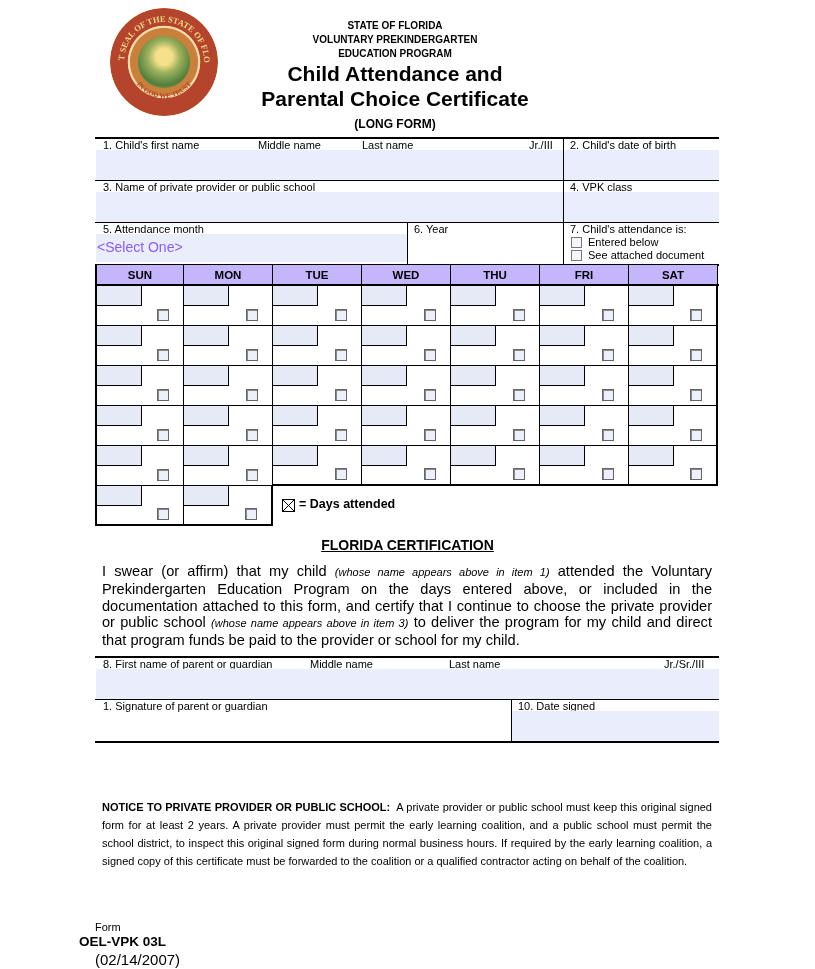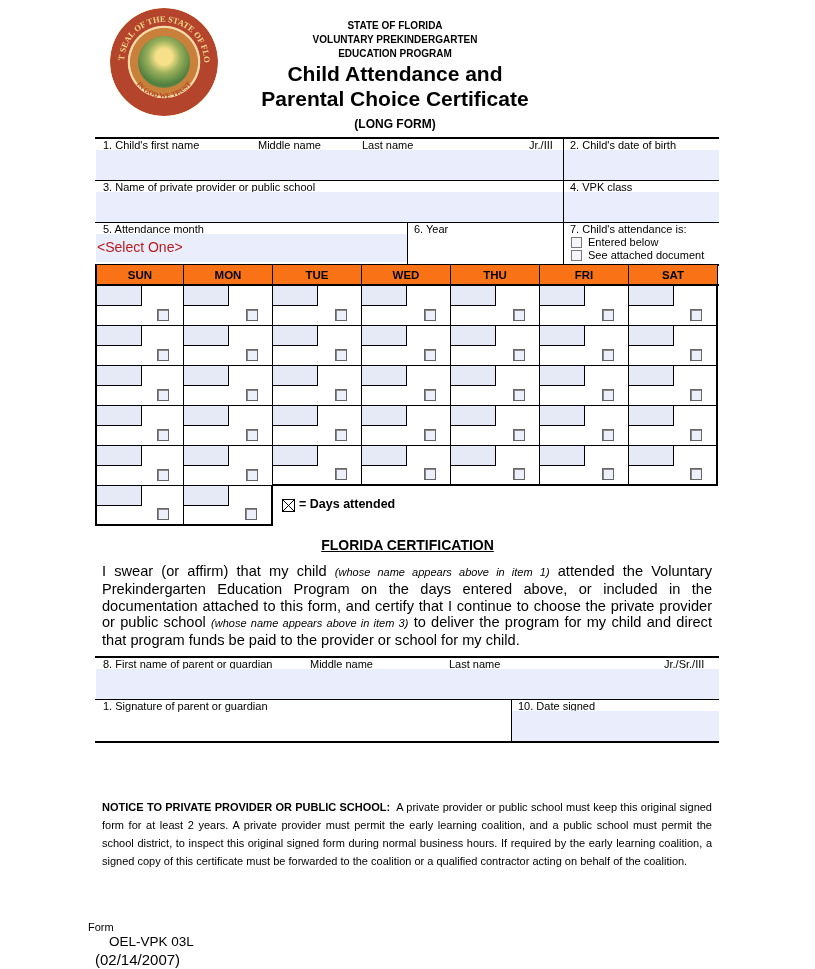--- a/index.html
+++ b/index.html
@@ -12,21 +12,21 @@
   .hdr1 { top: 19px; font-size: 10px; line-height: 14px; }
   .hdr2 { top: 61px; font-size: 21px; line-height: 25px; }
   .hdr3 { top: 111px; font-size: 12px; margin-top: 6px; }
   .rule { background: #000; }
   .lbl { font-size: 11px; white-space: nowrap; }
   .fill { background: #eaeefc; }
   .vline { background: #000; width: 1px; }
   .cb { width: 12px; height: 12px; border: 1px solid #666; background: #edf0fb; box-shadow: inset 1px 1px 0 #888; }
   .cb2 { width: 11px; height: 11px; border: 1px solid #777; background: #f4f6fc; }
   .grid { left: 95px; top: 264px; width: 625px; }
-  .dayhdr { position:absolute; top:0; height:21px; border-right:1px solid #000; background:#f97316; font-size:11.5px; font-weight:bold; text-align:center; line-height:20px; }
+  .dayhdr { position:absolute; top:0; height:21px; border-right:1px solid #000; background:#c4b5fd; font-size:11.5px; font-weight:bold; text-align:center; line-height:20px; }
   .cell { position:absolute; width:89px; height:40px; border-right:1px solid #000; border-bottom:1px solid #000; }
   .cell .date { position:absolute; left:0; top:0; width:45px; height:20px; background:#e6e9f6; border-right:1px solid #000; border-bottom:1px solid #000; }
   .cell .cb { position:absolute; right:14px; bottom:4px; }
   .para { left: 102px; width: 610px; font-size: 14.6px; line-height: 16.8px; text-align: justify; }
   .para i { font-size: 11px; }
   .notice { left: 102px; width: 610px; font-size: 11px; line-height: 18px; text-align: justify; top: 798px; }
 </style>
 </head>
 <body>
 
@@ -65,21 +65,21 @@
 
 <div class="abs rule" style="left:95px;top:180px;width:624px;height:1px"></div>
 <div class="abs lbl" style="left:103px;top:181px">3. Name of private provider or public school</div>
 <div class="abs fill" style="left:96px;top:192px;width:467px;height:30px"></div>
 <div class="abs vline" style="left:563px;top:181px;height:41px"></div>
 <div class="abs lbl" style="left:570px;top:181px">4. VPK class</div>
 <div class="abs fill" style="left:564px;top:192px;width:155px;height:30px"></div>
 
 <div class="abs rule" style="left:95px;top:222px;width:624px;height:1px"></div>
 <div class="abs lbl" style="left:103px;top:223px">5. Attendance month</div>
-<div class="abs fill" style="left:96px;top:234px;width:311px;height:28px;font-size:14px;color:#b91c1c;padding:5px 0 0 1px">&lt;Select One&gt;</div>
+<div class="abs fill" style="left:96px;top:234px;width:311px;height:28px;font-size:14px;color:#8b5cf6;padding:5px 0 0 1px">&lt;Select One&gt;</div>
 <div class="abs vline" style="left:407px;top:223px;height:41px"></div>
 <div class="abs lbl" style="left:414px;top:223px">6. Year</div>
 <div class="abs" style="left:408px;top:234px;width:155px;height:28px"></div>
 <div class="abs vline" style="left:563px;top:223px;height:41px"></div>
 <div class="abs lbl" style="left:570px;top:223px">7. Child's attendance is:</div>
 <div class="abs cb2" style="left:571px;top:237px"></div>
 <div class="abs lbl" style="left:588px;top:236px">Entered below</div>
 <div class="abs cb2" style="left:571px;top:250px"></div>
 <div class="abs lbl" style="left:588px;top:249px">See attached document</div>
 
@@ -264,15 +264,15 @@
 <div class="abs rule" style="left:95px;top:699px;width:624px;height:1px"></div>
 <div class="abs lbl" style="left:103px;top:700px">1. Signature of parent or guardian</div>
 <div class="abs" style="left:96px;top:711px;width:415px;height:30px"></div>
 <div class="abs vline" style="left:511px;top:700px;height:41px"></div>
 <div class="abs lbl" style="left:518px;top:700px">10. Date signed</div>
 <div class="abs fill" style="left:512px;top:711px;width:207px;height:30px"></div>
 <div class="abs rule" style="left:95px;top:741px;width:624px;height:2px"></div>
 
 <div class="abs notice"><b>NOTICE TO PRIVATE PROVIDER OR PUBLIC SCHOOL:</b>&nbsp; <span>A private provider or public school must keep this original signed form for at least 2 years. A private provider must permit the early learning coalition, and a public school must permit the school district, to inspect this original signed form during normal business hours. If required by the early learning coalition, a signed copy of this certificate must be forwarded to the coalition or a qualified contractor acting on behalf of the coalition.</span></div>
 
-<div class="abs" style="left:88px;top:921px;font-size:11px">Form</div>
-<div class="abs" style="left:109px;top:934px;font-size:13.5px;font-weight:normal">OEL-VPK 03L</div>
+<div class="abs" style="left:95px;top:921px;font-size:11px">Form</div>
+<div class="abs" style="left:79px;top:934px;font-size:13.5px;font-weight:bold">OEL-VPK 03L</div>
 <div class="abs" style="left:95px;top:951px;font-size:15px">(02/14/2007)</div>
 
 </body></html>

